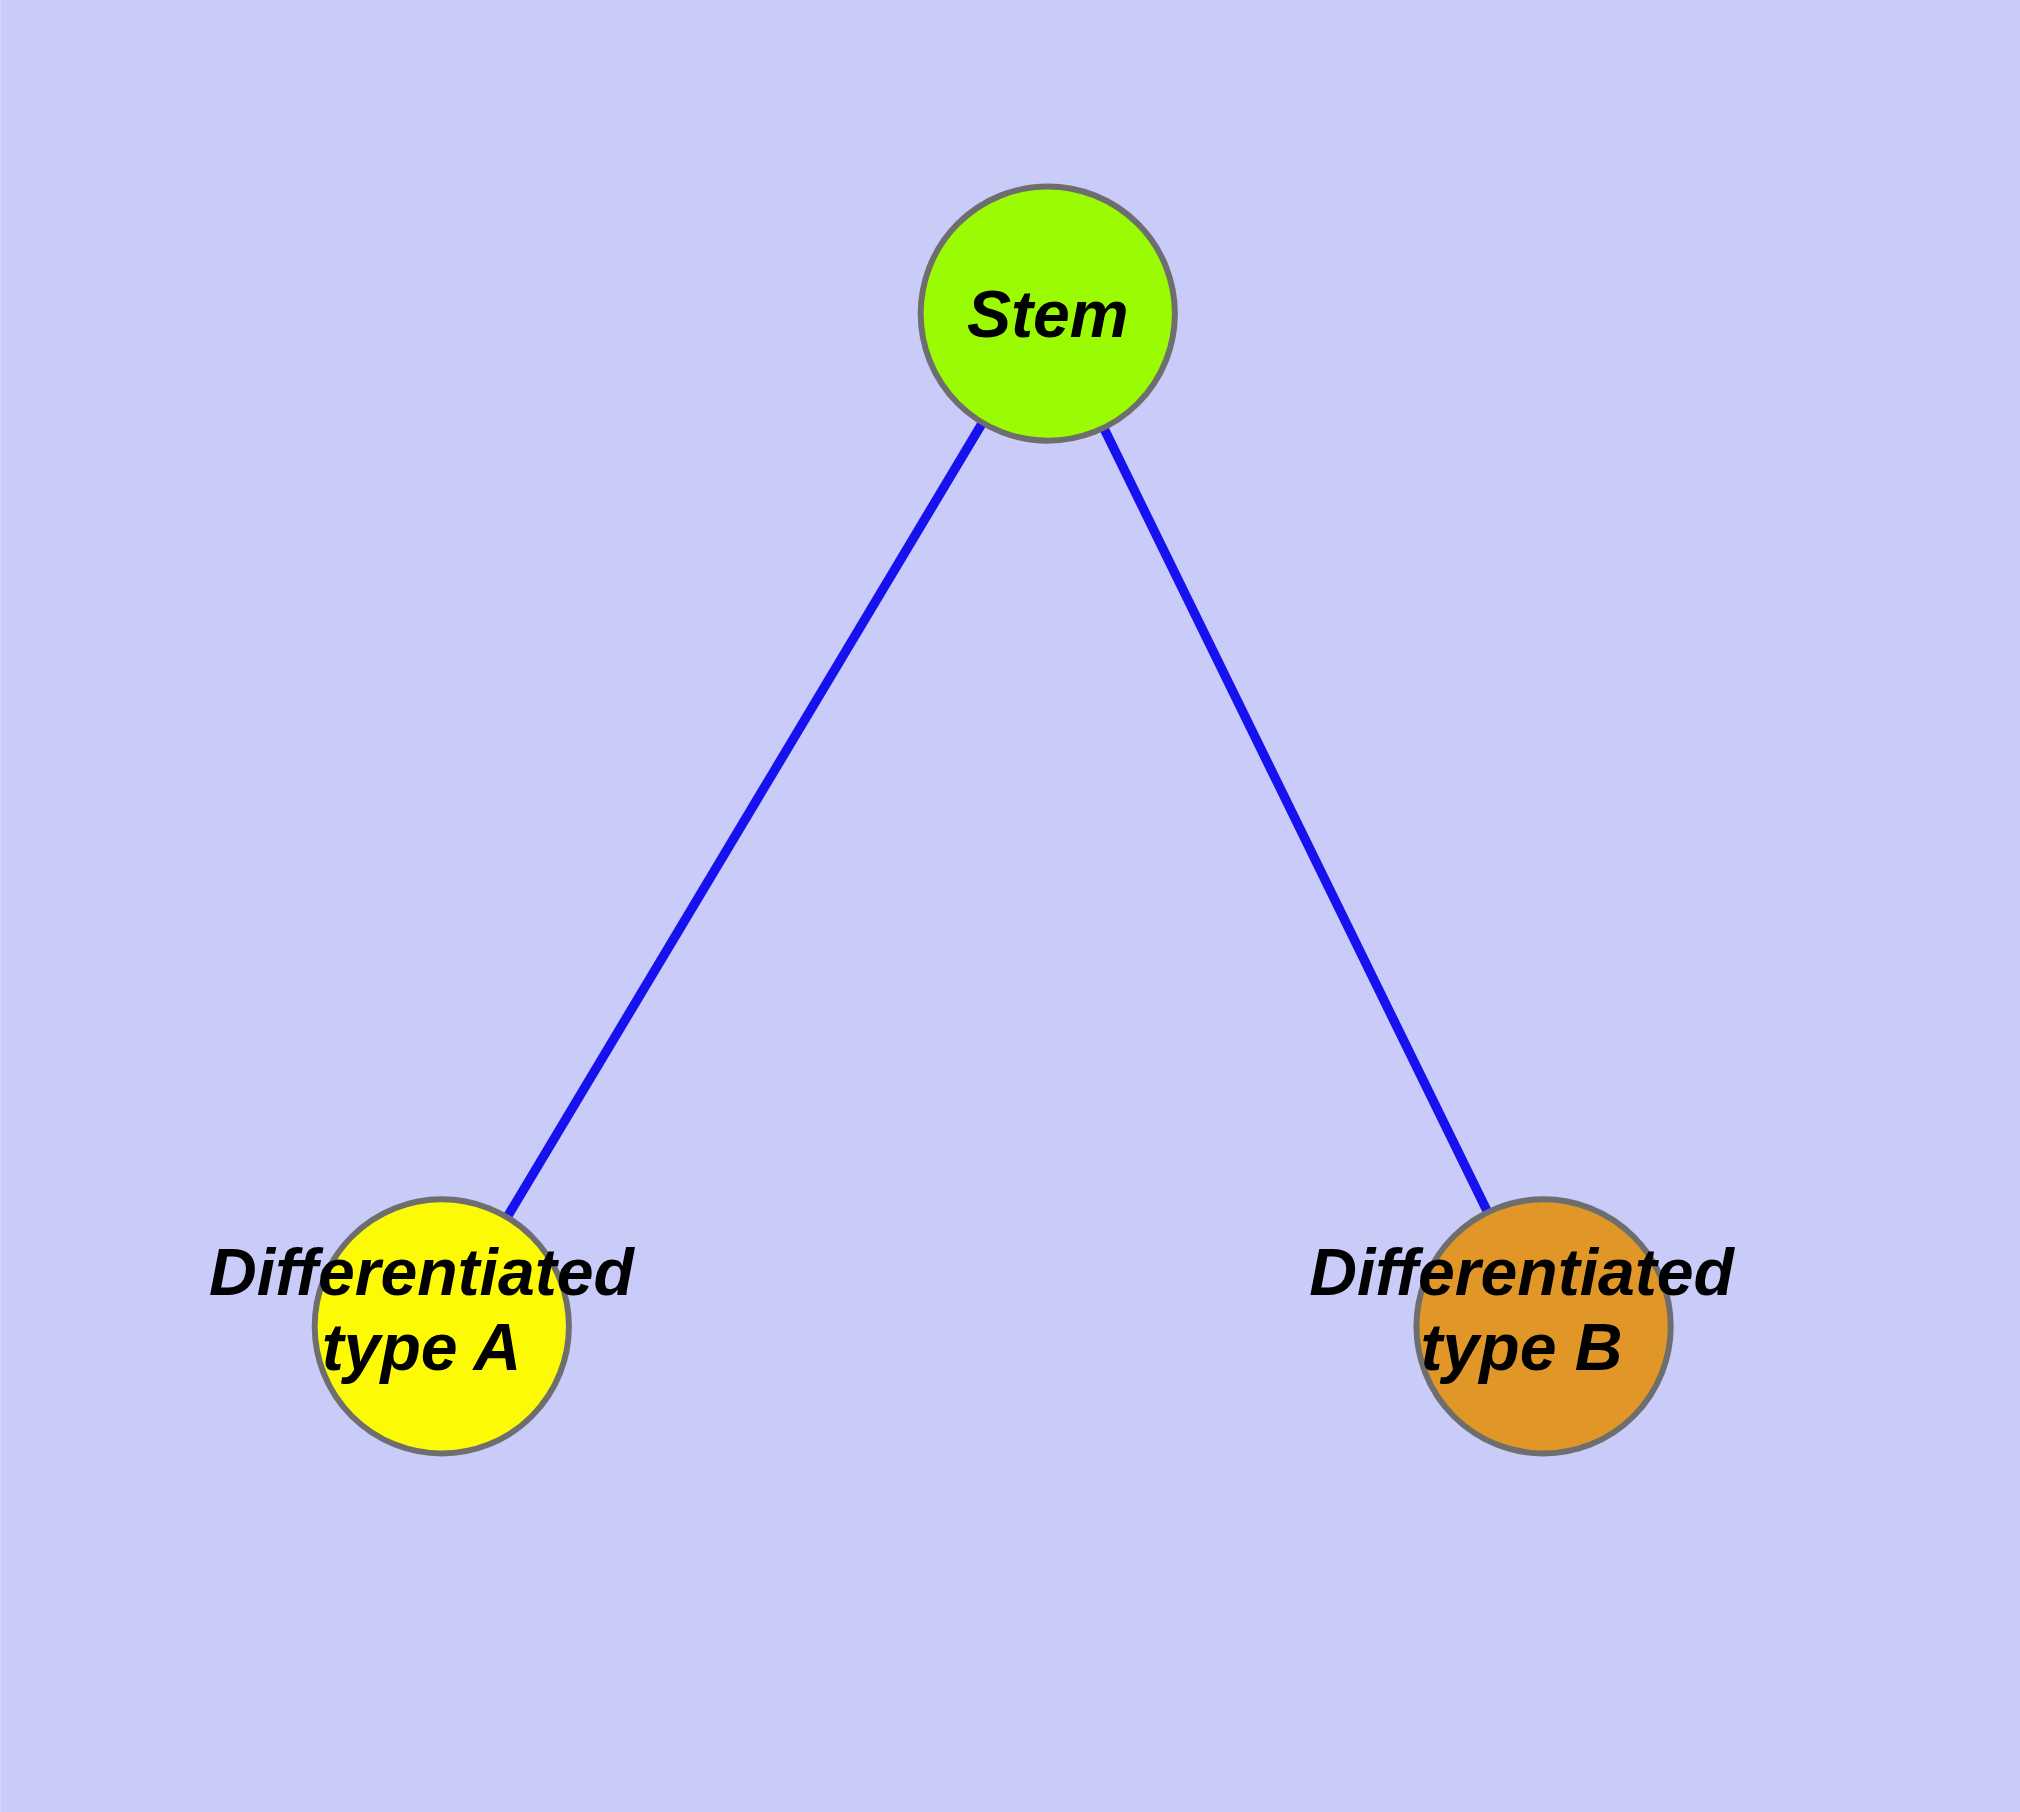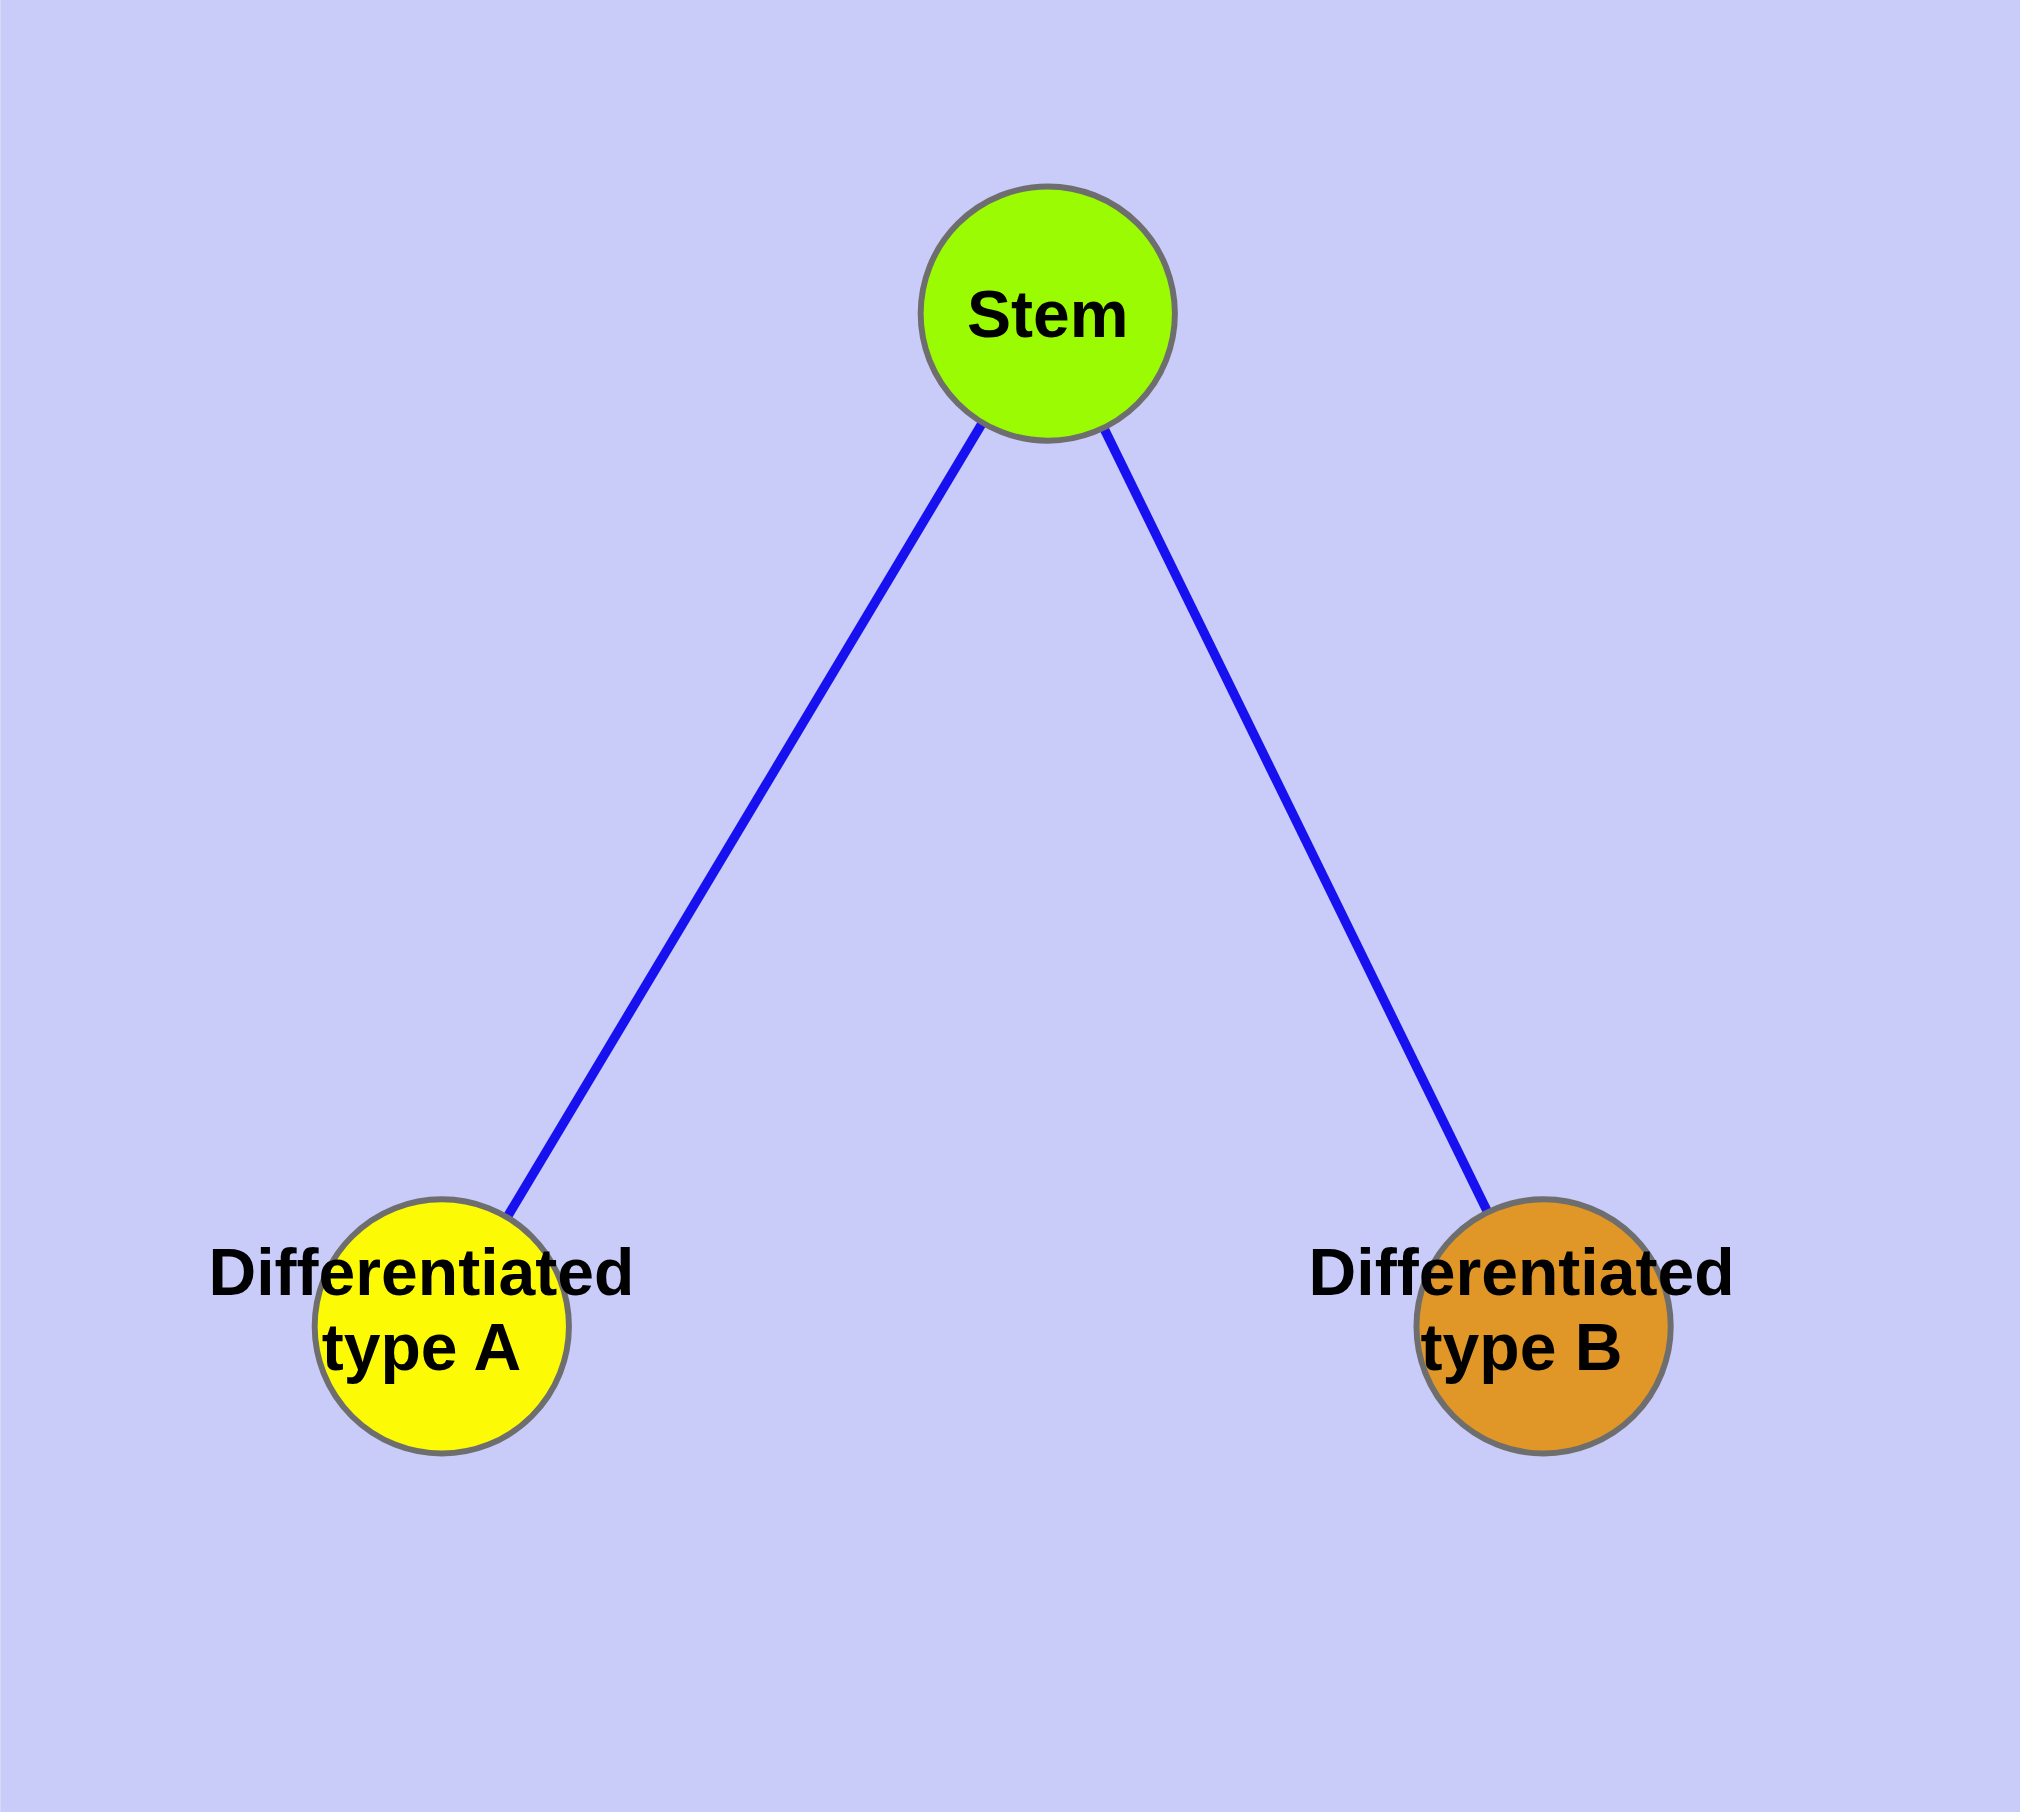--- a/index.html
+++ b/index.html
@@ -6,20 +6,21 @@
     margin: 0;
     padding: 0;
     background: #ffffff;
   }
   #canvas {
     position: relative;
     width: 2021px;
     height: 1812px;
     overflow: hidden;
     font-family: "Liberation Sans", sans-serif;
+    font-style: italic;
   }
   #graph-svg {
     position: absolute;
     top: 0;
     left: 0;
     width: 2021px;
     height: 1812px;
     display: block;
   }
   .node-label {

